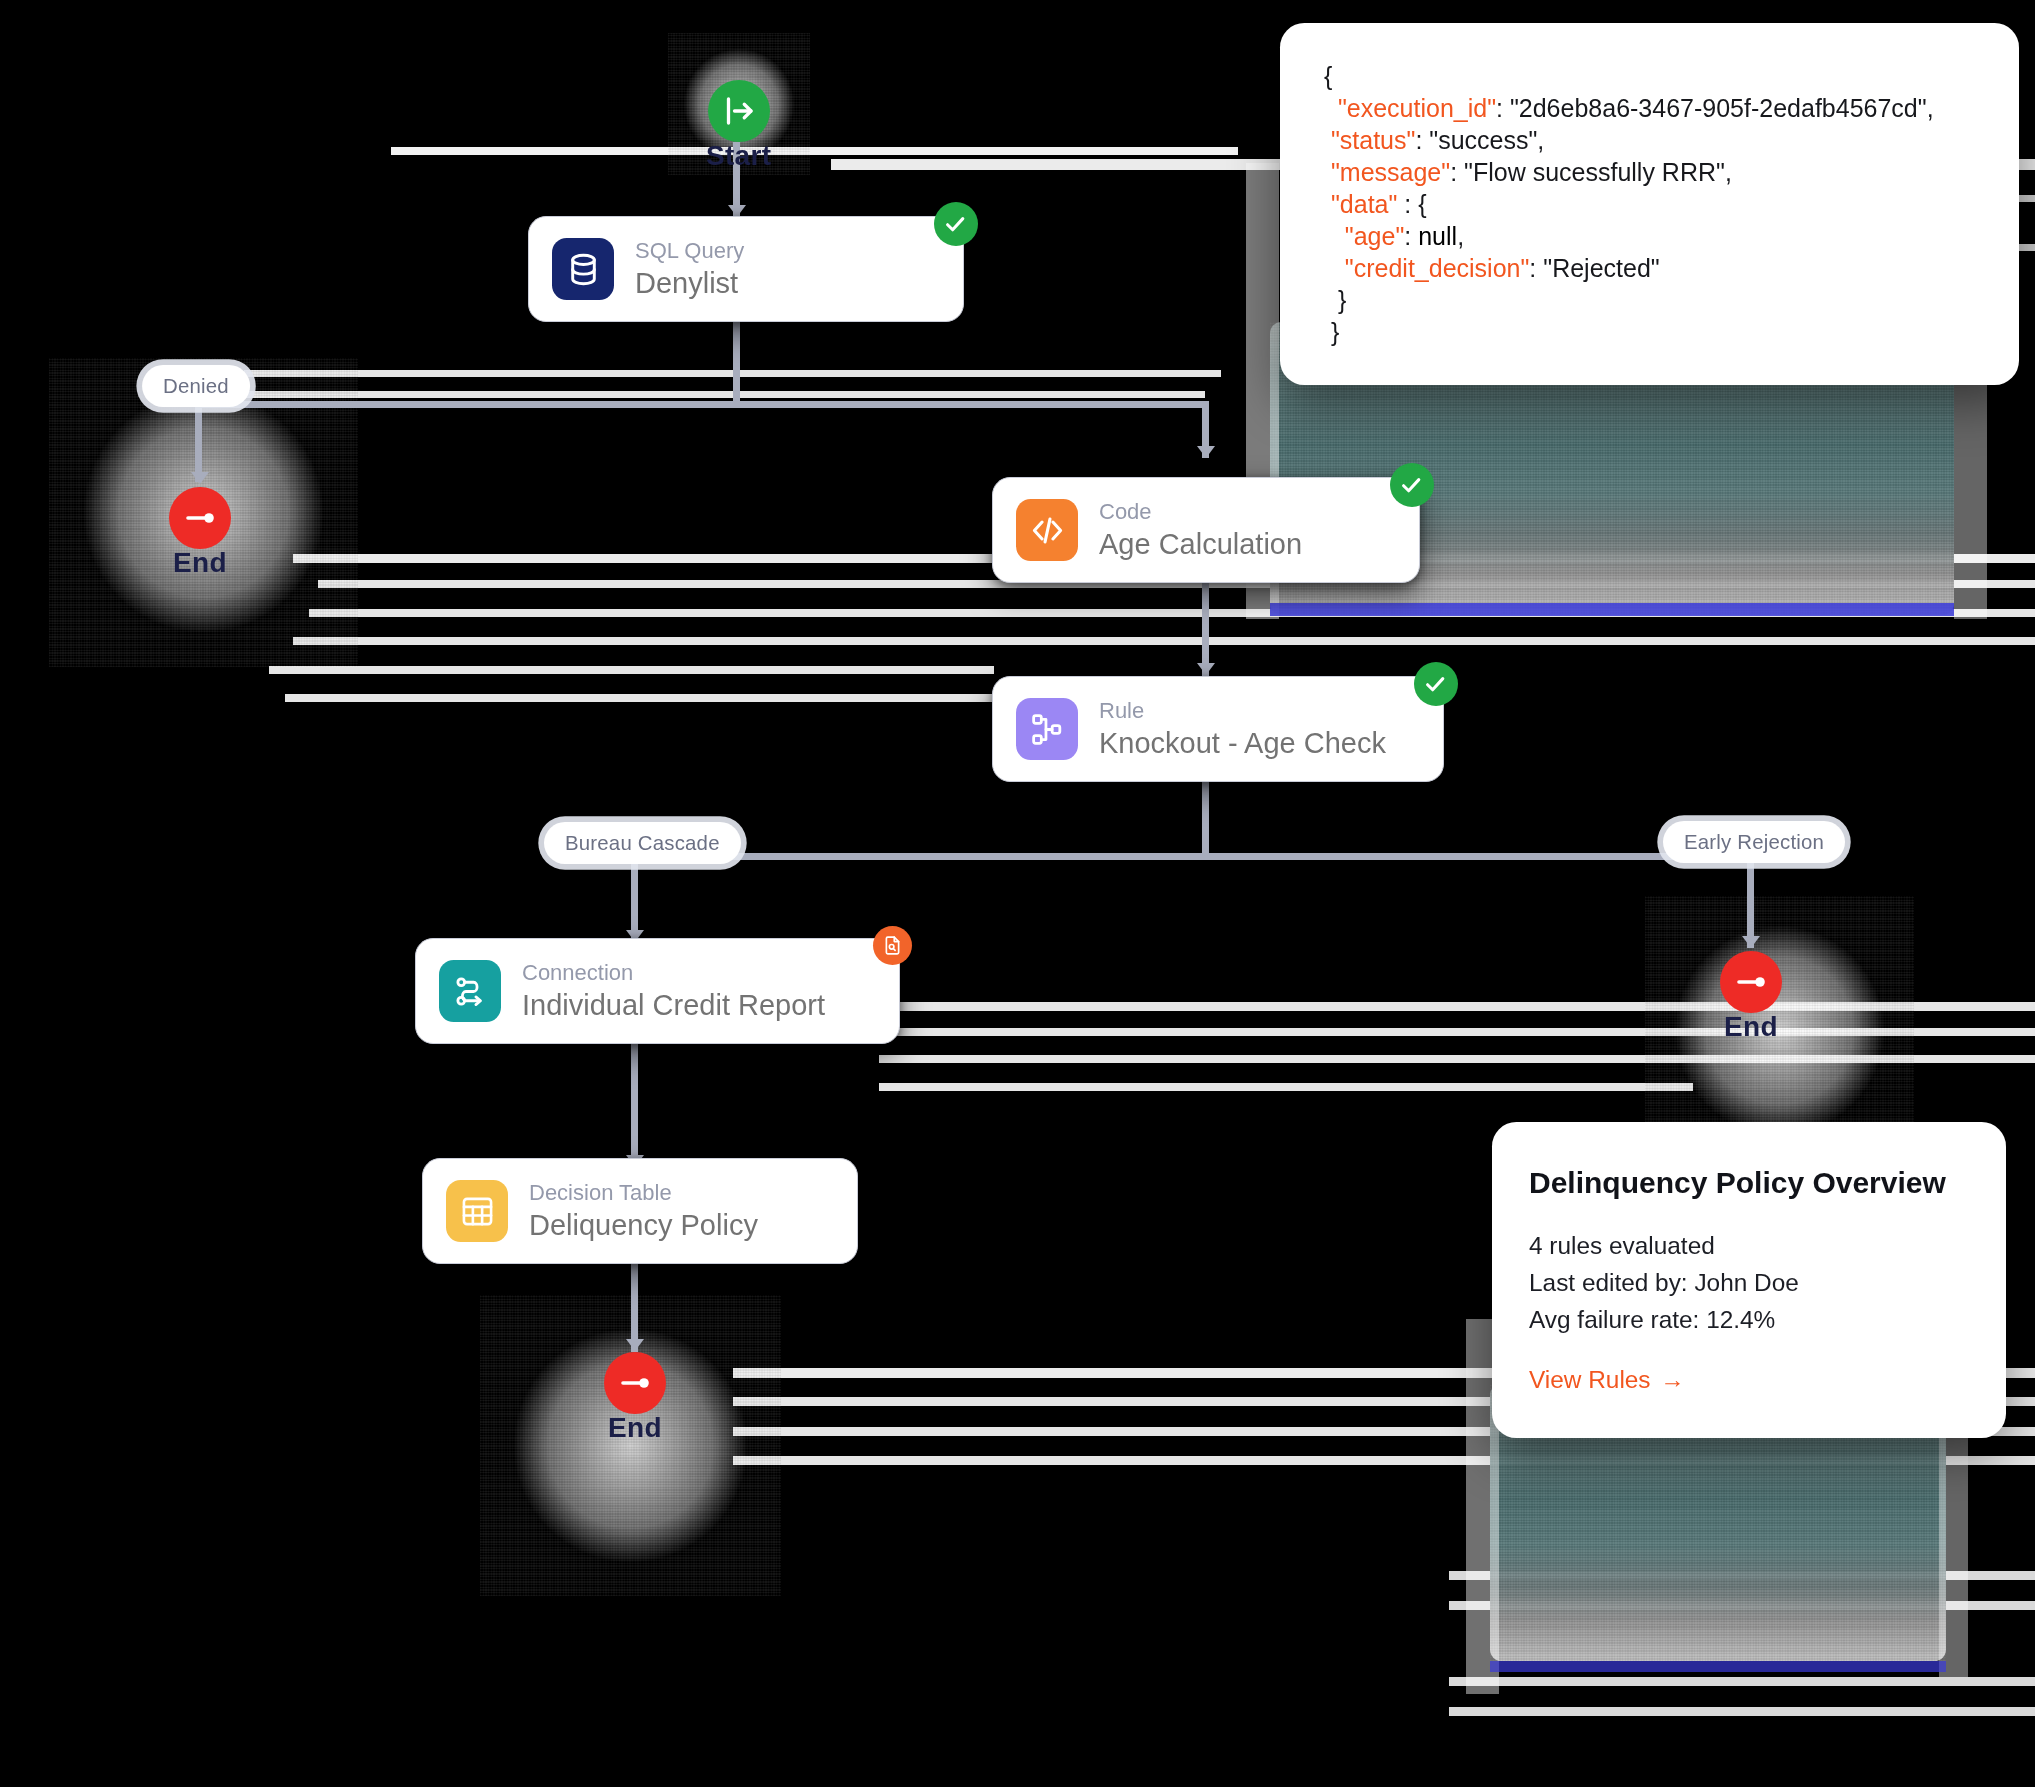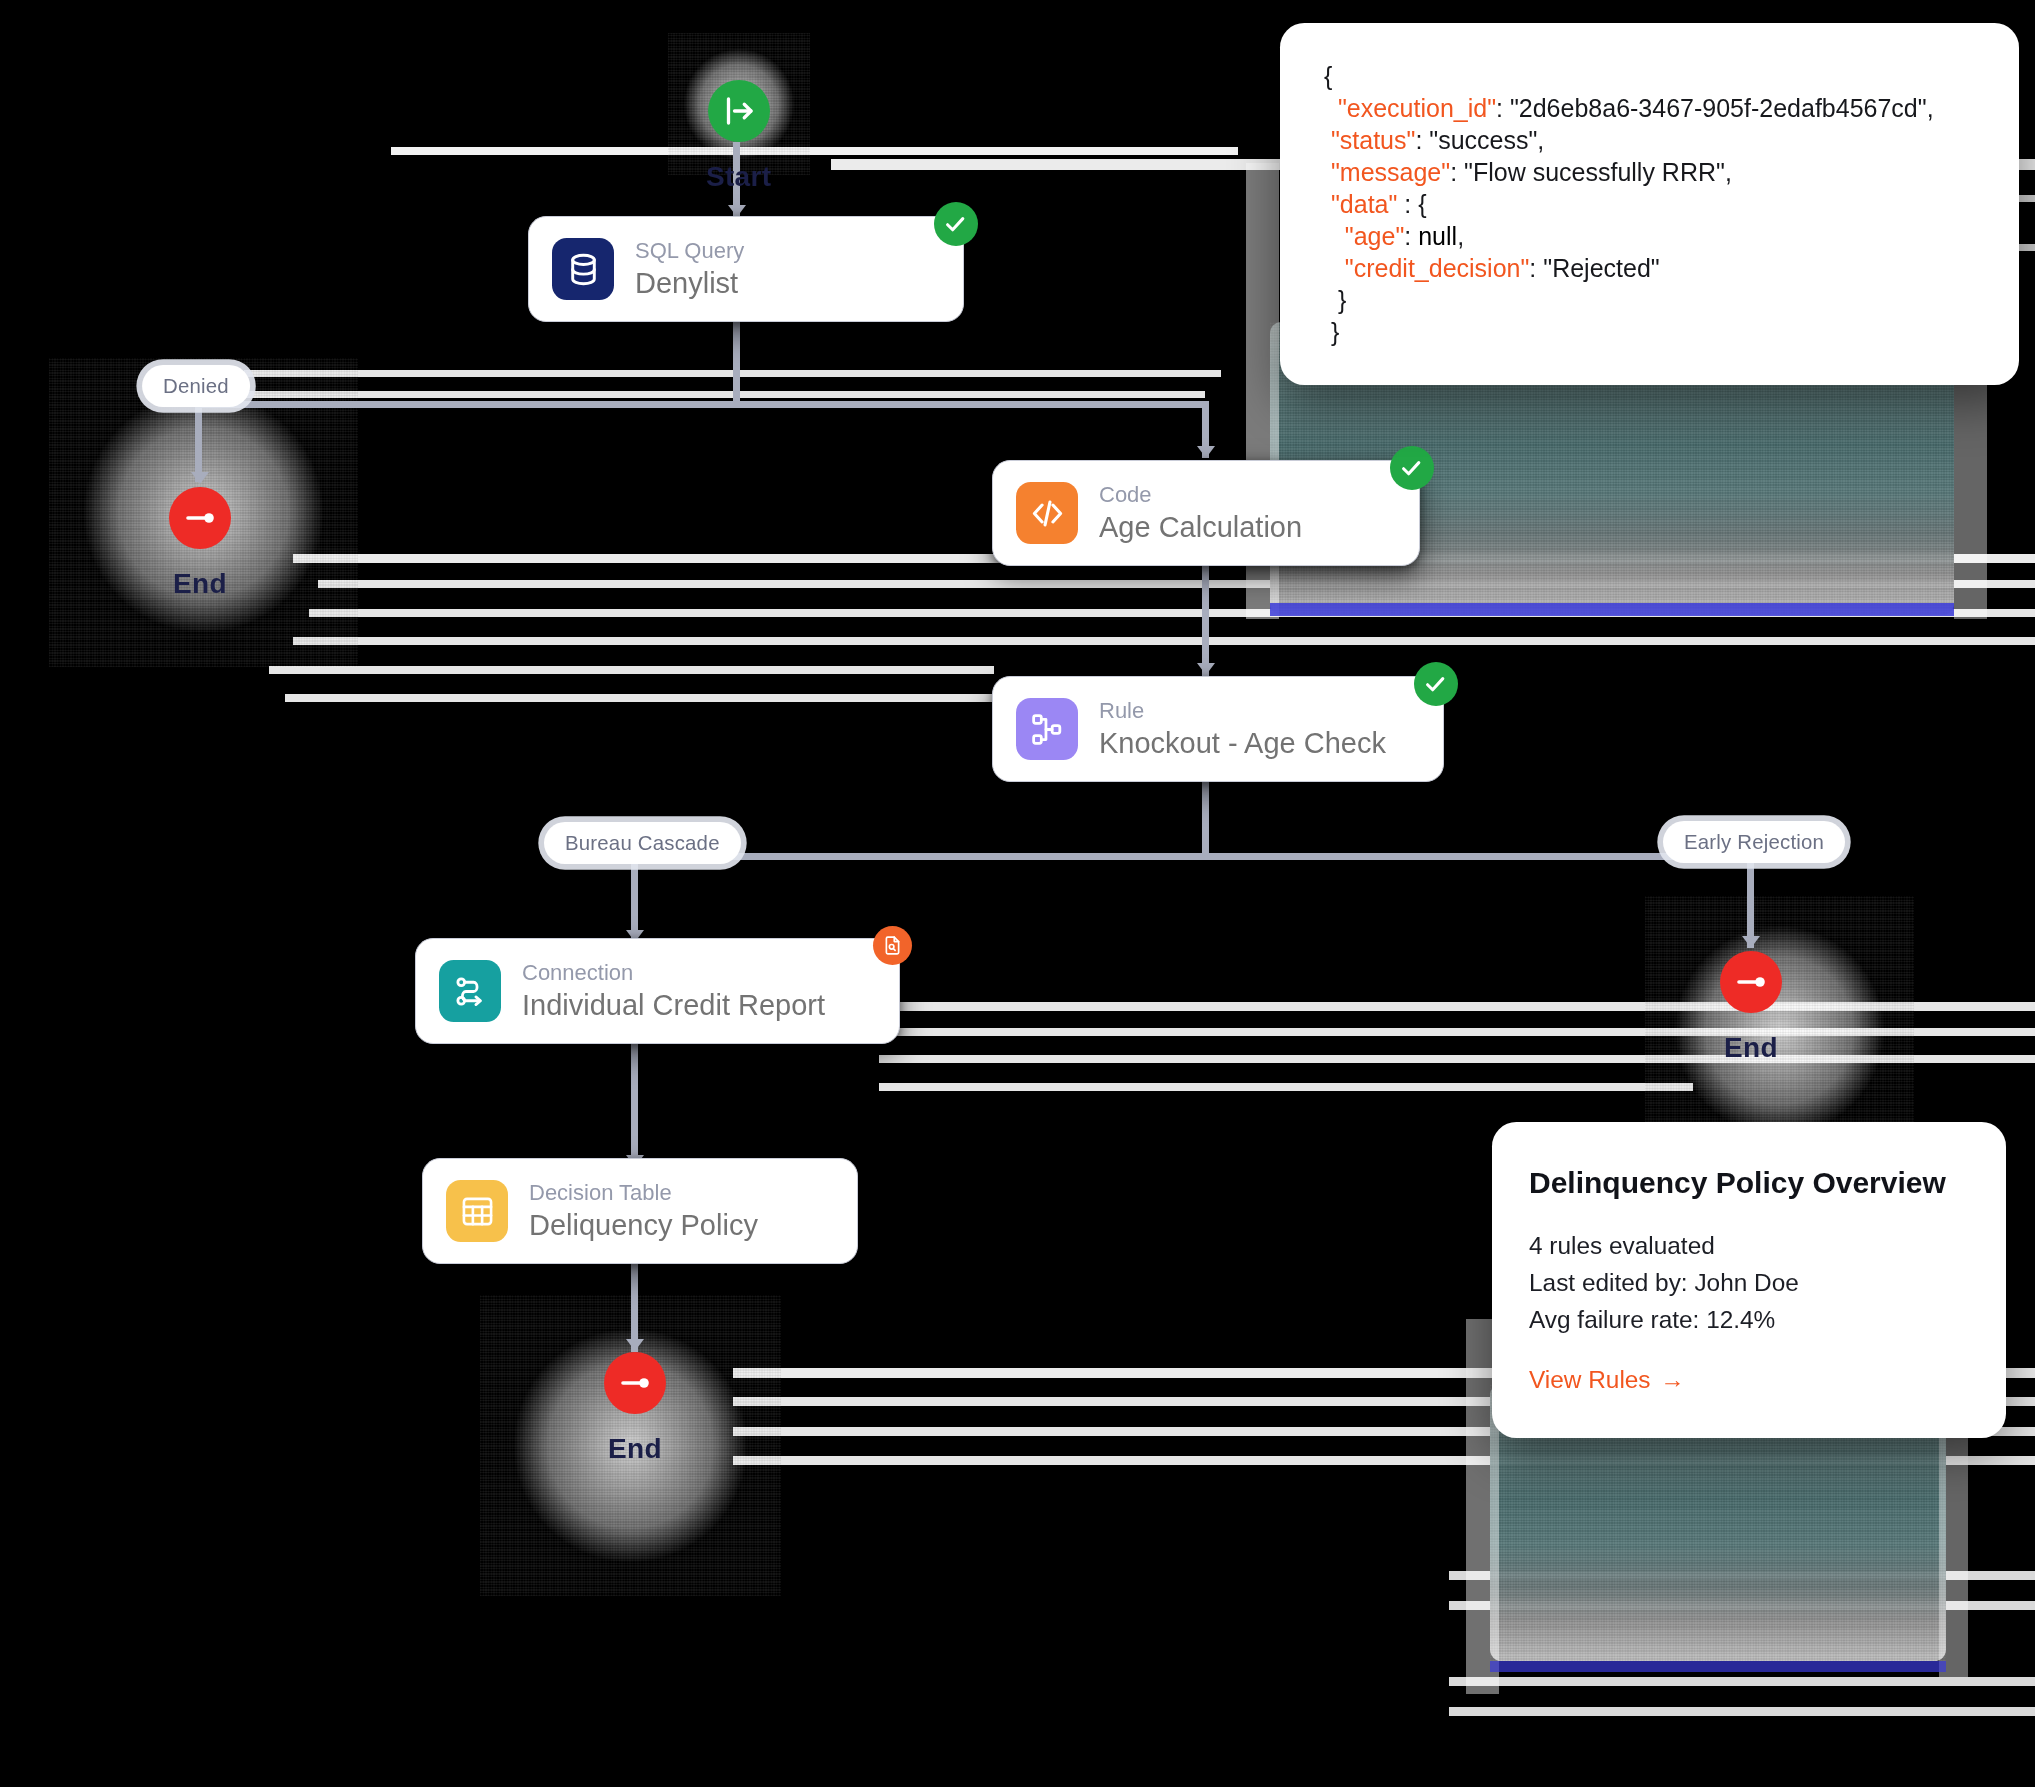--- a/index.html
+++ b/index.html
@@ -53,21 +53,21 @@
   .badge.doc{background:#f2642a;}
   .badge svg{width:24.4px;height:24.4px;display:block;}
 
   
   .term{position:absolute;z-index:8;display:flex;flex-direction:column;align-items:center;}
   .term-dot{width:62px;height:62px;border-radius:50%;
      display:flex;align-items:center;justify-content:center;}
   .term-dot svg{width:36px;height:36px;display:block;}
   .term-dot.start{background:#22a845;}
   .term-dot.end{background:#ee2b26;}
-  .term-label{margin-top:21px;font-size:28px;font-weight:bold;color:#1b1f48;
+  .term-label{margin-top:0;font-size:28px;font-weight:bold;color:#1b1f48;
      letter-spacing:0.3px;line-height:1;}
 
   
   .panel{position:absolute;background:#fff;border-radius:24.4px;
      box-shadow:0 18px 49px rgba(0,0,0,.45);z-index:12;}
 
   .json-panel{padding:37px 44px;}
   .json-line{font-family:"Liberation Sans","DejaVu Sans",sans-serif;
      font-size:25px;line-height:1.28;color:#17181c;white-space:pre;}
   .k{color:#f2561f;}
@@ -232,21 +232,21 @@
       <div class="node-kind">SQL Query</div>
       <div class="node-title">Denylist</div>
     </div>
     <div class="badge ok">
       <svg viewBox="0 0 24 24" fill="none" stroke="#fff" stroke-width="3" stroke-linecap="round" stroke-linejoin="round">
           <path d="M4.5 12.5 L9.5 17.5 L19.5 6.5"></path>
         </svg>
     </div>
   </div>
 
-  <div class="node" style="left:992px;top:460px;width:375px;">
+  <div class="node" style="left:992px;top:477px;width:375px;">
     <div class="node-ico" style="background:#f5812f;">
       <svg viewBox="0 0 24 24" fill="none" stroke="#fff" stroke-width="2" stroke-linecap="round" stroke-linejoin="round">
         <path d="M8.5 6.5 L3.5 12 L8.5 17.5"></path>
           <path d="M15.5 6.5 L20.5 12 L15.5 17.5"></path>
           <path d="M13.6 4.6 L10.4 19.4"></path>
       </svg>
     </div>
     <div class="node-txt">
       <div class="node-kind">Code</div>
       <div class="node-title">Age Calculation</div>

